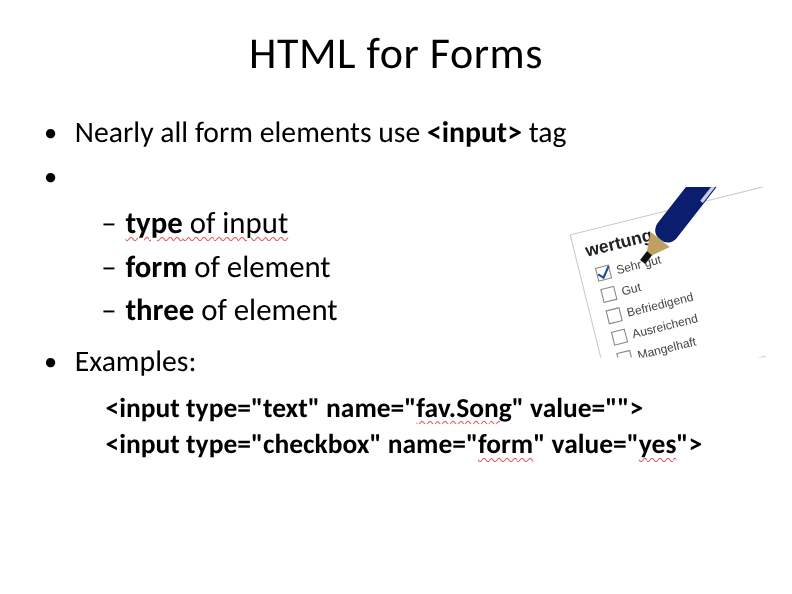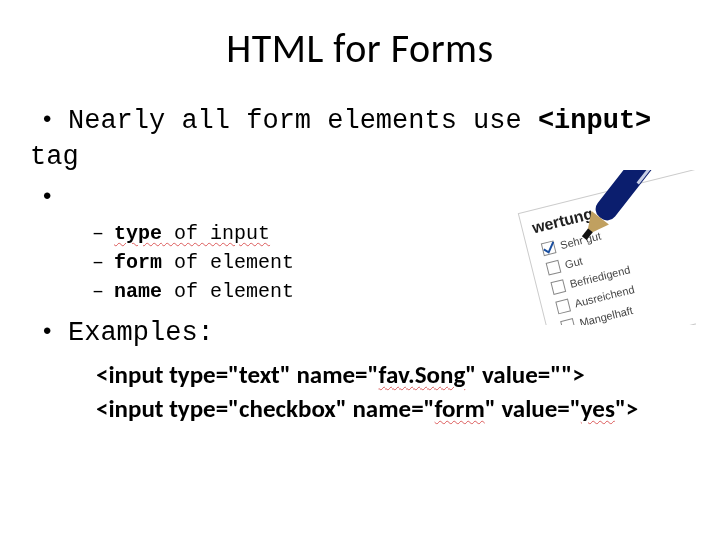--- a/index.html
+++ b/index.html
@@ -25,38 +25,37 @@
     font-weight: 400;
     margin: 4px 0 30px 0;
     letter-spacing: 0.5px;
   }
   ul.lvl1 {
     list-style: none;
     padding: 0;
     margin: 0;
     font-size: 27px;
     line-height: 1.35;
-    font-family: Liberation Mono, monospace;
   }
   ul.lvl1 > li::before {
     content: "•";
     display: inline-block;
     width: 28px;
     margin-left: 10px;
     font-size: 24px;
     vertical-align: 1px;
   }
   ul.lvl1 > li {
     margin-bottom: 4px;
   }
   ul.lvl2 {
     list-style: none;
     padding: 0;
     margin: 4px 0 10px 0;
-    font-size: 20px;
+    font-size: 28px;
   }
   ul.lvl2 > li::before {
     content: "–";
     display: inline-block;
     width: 22px;
     margin-left: 62px;
   }
   ul.lvl2 > li {
     margin-bottom: 2px;
   }
@@ -85,21 +84,21 @@
 <div class="slide">
 
   <div class="title">HTML for Forms</div>
 
   <ul class="lvl1">
     <li><span>Nearly all form elements use </span><span class="bold">&lt;input&gt;</span><span> tag</span></li>
     <li>
       <ul class="lvl2">
         <li><span class="bold wavy">type</span><span class="wavy"> of input</span></li>
         <li><span class="bold">form</span><span> of element</span></li>
-        <li><span class="bold">name</span><span> of element</span></li>
+        <li><span class="bold">three</span><span> of element</span></li>
       </ul>
     </li>
     <li><span>Examples:</span></li>
   </ul>
 
   <div class="code-block">
     <div><span>&lt;input type="text" name="</span><span class="wavy">fav.Song</span><span>" value=""&gt;</span></div>
     <div><span>&lt;input type="checkbox" name="</span><span class="wavy">form</span><span>" value="</span><span class="wavy">yes</span><span>"&gt;</span></div>
   </div>
 

